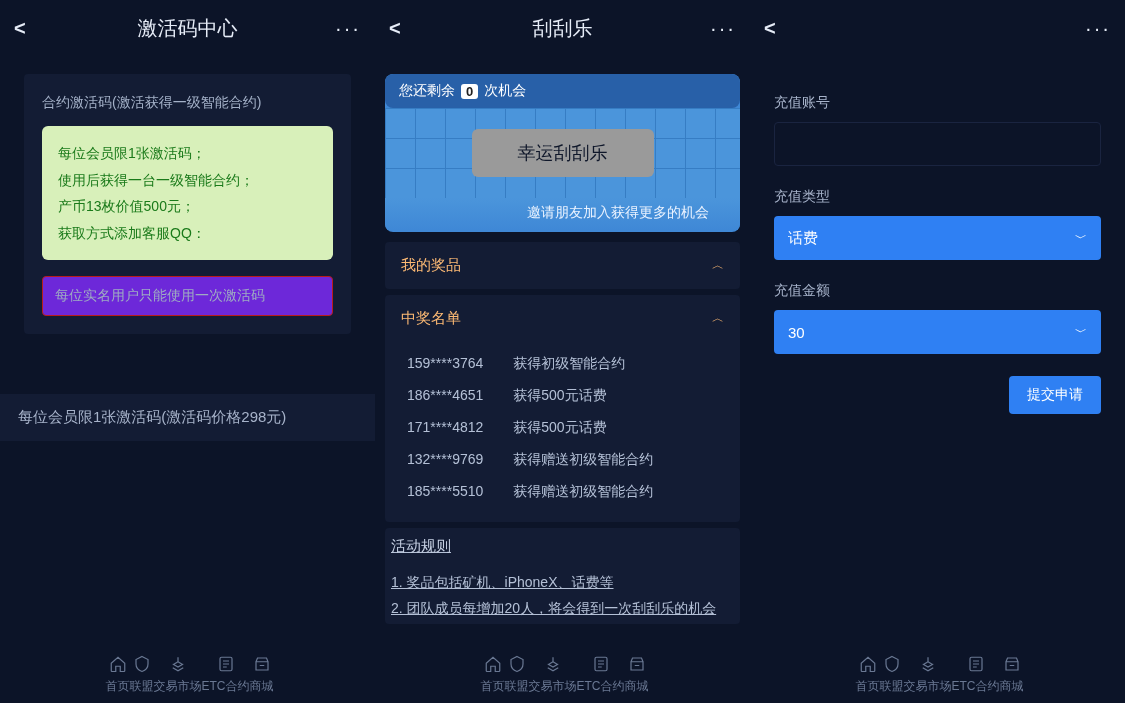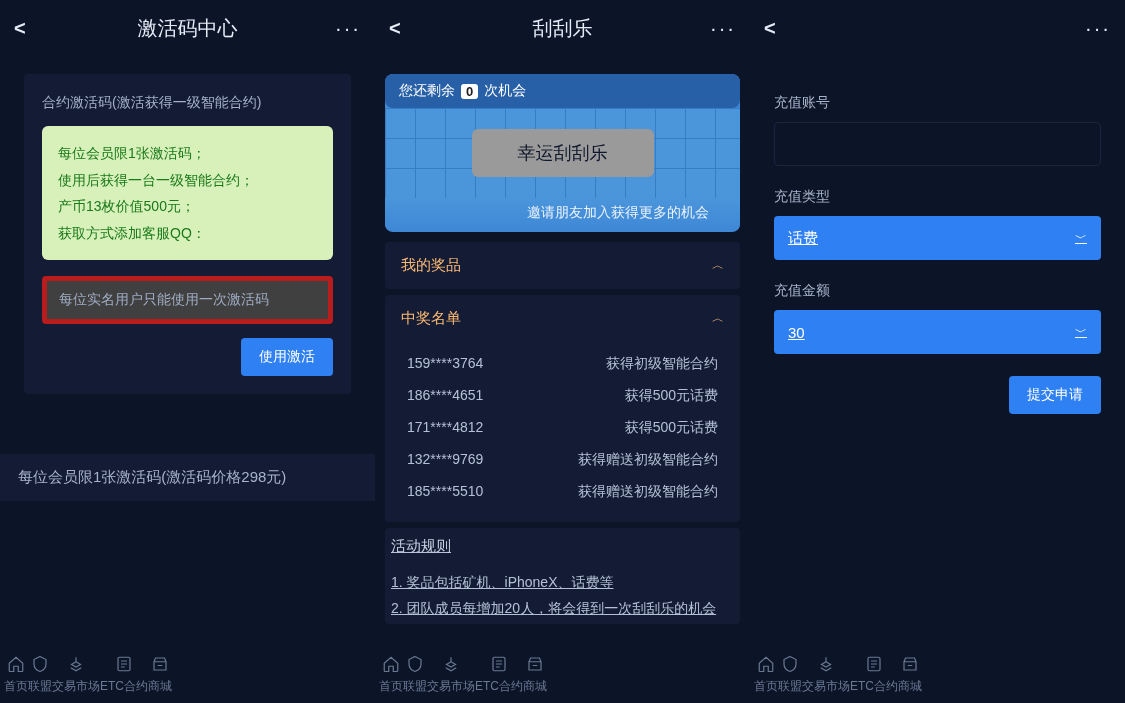--- a/index.html
+++ b/index.html
@@ -51,22 +51,22 @@
   .green-box {
     background: #d8f0ba;
     border-radius: 6px;
     padding: 14px 16px;
     color: #1a7a1a;
     font-size: 14px;
     line-height: 1.9;
   }
   .input-like {
     margin-top: 16px;
-    background: #404040;
-    border: 5px solid #b91c1c;
+    background: #6d28d9;
+    border: 1px solid #b91c1c;
     border-radius: 4px;
     padding: 10px 12px;
     color: #9eabc2;
     font-size: 14px;
   }
   .btn-row { text-align: right; margin-top: 14px; }
   .btn-primary {
     background: #2f80f3;
     color: #fff;
     border: none;
@@ -149,24 +149,24 @@
     justify-content: space-between;
     align-items: center;
     padding: 14px 16px;
     color: #fdba74;
     font-size: 15px;
     gap: 28px;
   }
   .acc-body { padding: 6px 16px 14px 16px; }
   .winner-row {
     display: flex;
-    justify-content: space-between;
     padding: 7px 6px;
     font-size: 14px;
     color: #b4c0d6;
+    gap: 30px;
   }
   .rules {
     padding: 2px 6px;
     color: #b4c0d6;
     font-size: 14px;
     line-height: 1.85;
     text-decoration: underline;
   }
   .rules-title {
     color: #c6d0e3;
@@ -200,37 +200,36 @@
     background: #2f80f3;
     color: #fff;
     border: none;
     border-radius: 4px;
     height: 44px;
     padding: 0 14px;
     font-size: 15px;
     display: flex;
     align-items: center;
     justify-content: space-between;
-    text-decoration: underline;
   }
   .chev { font-size: 12px; }
   .submit-row {
     text-align: right;
     margin-top: 22px;
   }
 
   
   .nav {
     position: absolute;
     bottom: 0;
     left: 4px;
     right: 0;
     height: 56px;
     display: flex;
-    justify-content: flex-start;
+    justify-content: center;
     align-items: center;
     background: #0c1428;
   }
   .nav-item {
     display: flex;
     flex-direction: column;
     align-items: center;
     gap: 2px;
     color: #6a7893;
     font-size: 12px;
@@ -249,23 +248,20 @@
   <div class="content">
     <div class="card1">
       <div class="card1-title">合约激活码(激活获得一级智能合约)</div>
       <div class="green-box">
         <div>每位会员限1张激活码；</div>
         <div>使用后获得一台一级智能合约；</div>
         <div>产币13枚价值500元；</div>
         <div>获取方式添加客服QQ：</div>
       </div>
       <div class="input-like">每位实名用户只能使用一次激活码</div>
-      <div class="btn-row">
-        <button class="btn-primary">使用激活</button>
-      </div>
     </div>
     <div class="note-bar">每位会员限1张激活码(激活码价格298元)</div>
   </div>
   <div class="nav" id="nav1">
       <div class="nav-item">
         <span><svg viewBox="0 0 24 24" fill="none" stroke="currentColor" stroke-width="1.6">
             <path d="M3 11l9-8 9 8v10a1 1 0 01-1 1h-5v-7h-6v7H4a1 1 0 01-1-1V11z"></path>
           </svg></span>
         <span>首页</span>
       </div>

